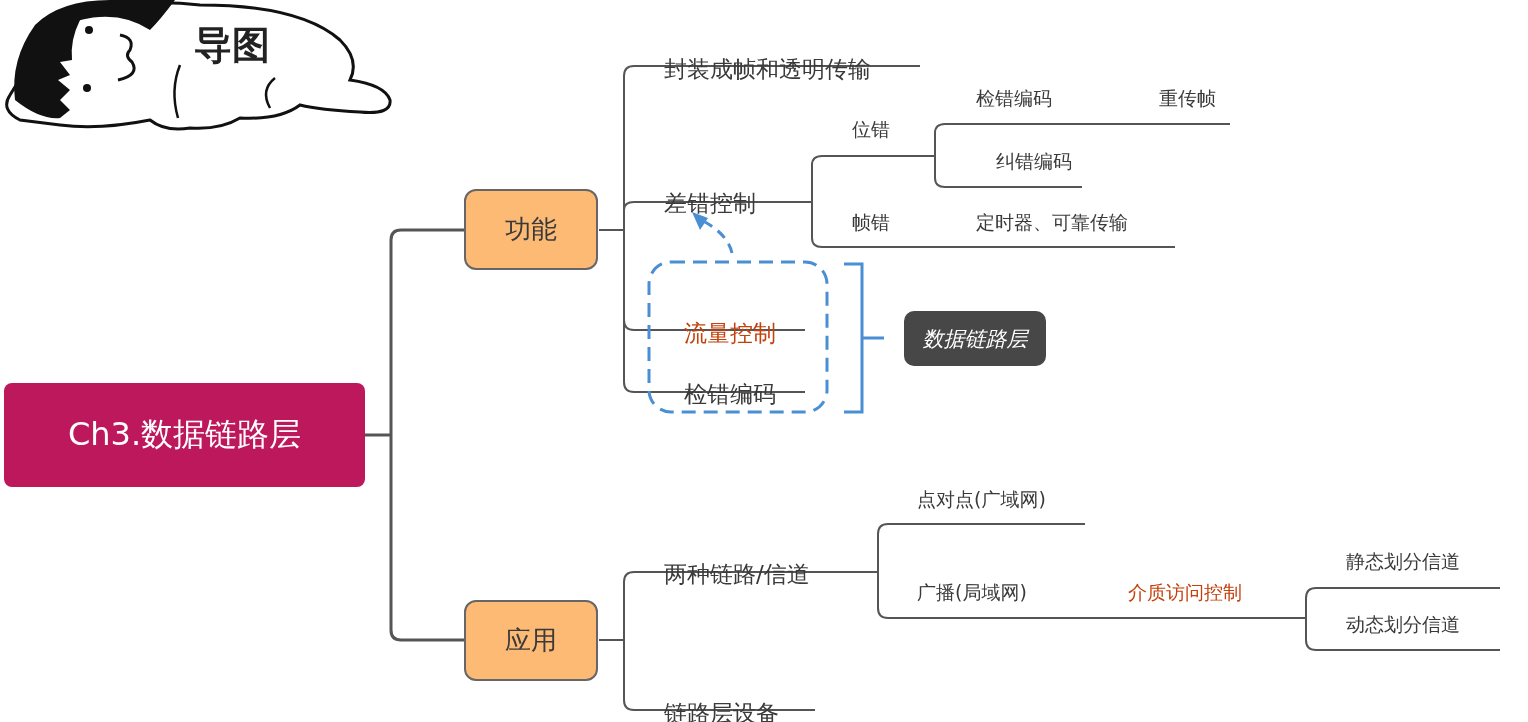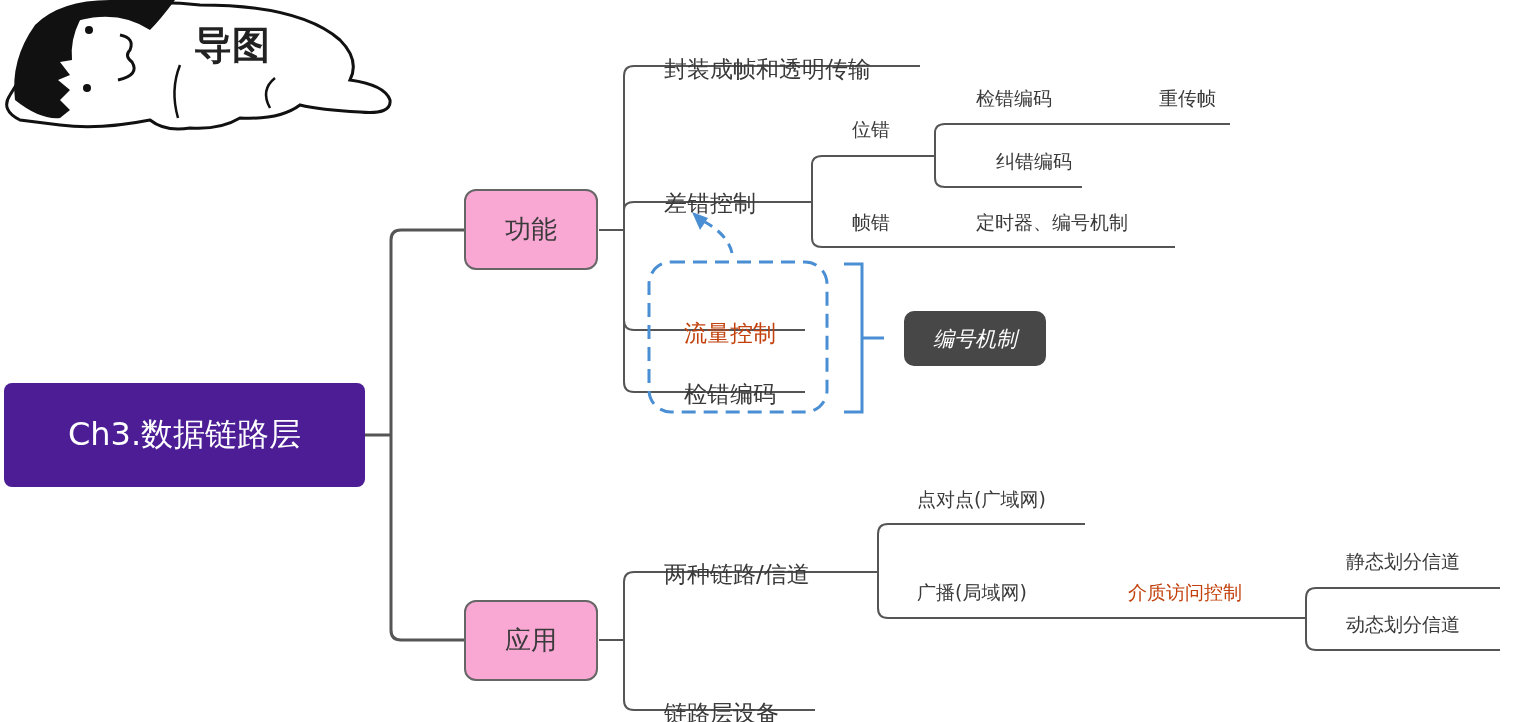--- a/index.html
+++ b/index.html
@@ -4,23 +4,23 @@
 <style>
   html, body { margin: 0; padding: 0; background: #ffffff; }
   body { width: 1528px; height: 722px; position: relative; overflow: hidden;
          font-family: "DejaVu Sans", "Liberation Sans", sans-serif; color: #333; }
   svg.lines { position: absolute; left: 0; top: 0; }
   .t { position: absolute; white-space: nowrap; color: #3a3a3a; line-height: 1; }
   .t22 { font-size: 23px; margin-top: 28px; }
   .t19 { font-size: 19px; }
   .red { color: #c2410c; }
   .root { position: absolute; left: 4px; top: 383px; width: 361px; height: 104px;
-          background: #4c1d95; border-radius: 8px; color: #fff; font-size: 32px;
+          background: #be185d; border-radius: 8px; color: #fff; font-size: 32px;
           display: flex; align-items: center; justify-content: center; }
-  .box { position: absolute; width: 134px; height: 81px; background: #f9a8d4;
+  .box { position: absolute; width: 134px; height: 81px; background: #fdba74;
          border: 2px solid #666; border-radius: 12px; box-sizing: border-box;
          display: flex; align-items: center; justify-content: center; font-size: 26px; color: #3a3a3a; }
   .dark { position: absolute; left: 904px; top: 311px; width: 142px; height: 55px;
           background: #474747; border-radius: 10px; color: #fff; font-size: 21px;
           font-style: italic; display: flex; align-items: center; justify-content: center; }
   .sticker { position: absolute; left: 0; top: 0; }
   .sticker-title { position: absolute; left: 194px; top: 20px; font-size: 38px; color: #222; font-weight: bold; }
 </style>
 </head>
 <body>
@@ -80,23 +80,23 @@
 <div class="t t22" style="left:664px; top:30px;">封装成帧和透明传输</div>
 <div class="t t22" style="left:664px; top:164px;">差错控制</div>
 <div class="t t22 red" style="left:684px; top:294px;">流量控制</div>
 <div class="t t22" style="left:684px; top:355px;">检错编码</div>
 
 <div class="t t19" style="left:852px; top:120px;">位错</div>
 <div class="t t19" style="left:852px; top:213px;">帧错</div>
 <div class="t t19" style="left:976px; top:89px;">检错编码</div>
 <div class="t t19" style="left:1147px; top:89px;margin-left:12px;">重传帧</div>
 <div class="t t19" style="left:976px; top:152px;margin-left:20px;">纠错编码</div>
-<div class="t t19" style="left:976px; top:213px;">定时器、编号机制</div>
+<div class="t t19" style="left:976px; top:213px;">定时器、可靠传输</div>
 
-<div class="dark">编号机制</div>
+<div class="dark">数据链路层</div>
 
 <div class="t t22" style="left:664px; top:535px;">两种链路/信道</div>
 <div class="t t22" style="left:664px; top:674px;">链路层设备</div>
 <div class="t t19" style="left:917px; top:490px;">点对点(广域网)</div>
 <div class="t t19" style="left:917px; top:583px;">广播(局域网)</div>
 <div class="t t19 red" style="left:1128px; top:583px;">介质访问控制</div>
 <div class="t t19" style="left:1346px; top:552px;">静态划分信道</div>
 <div class="t t19" style="left:1346px; top:615px;">动态划分信道</div>
 
 </body></html>

